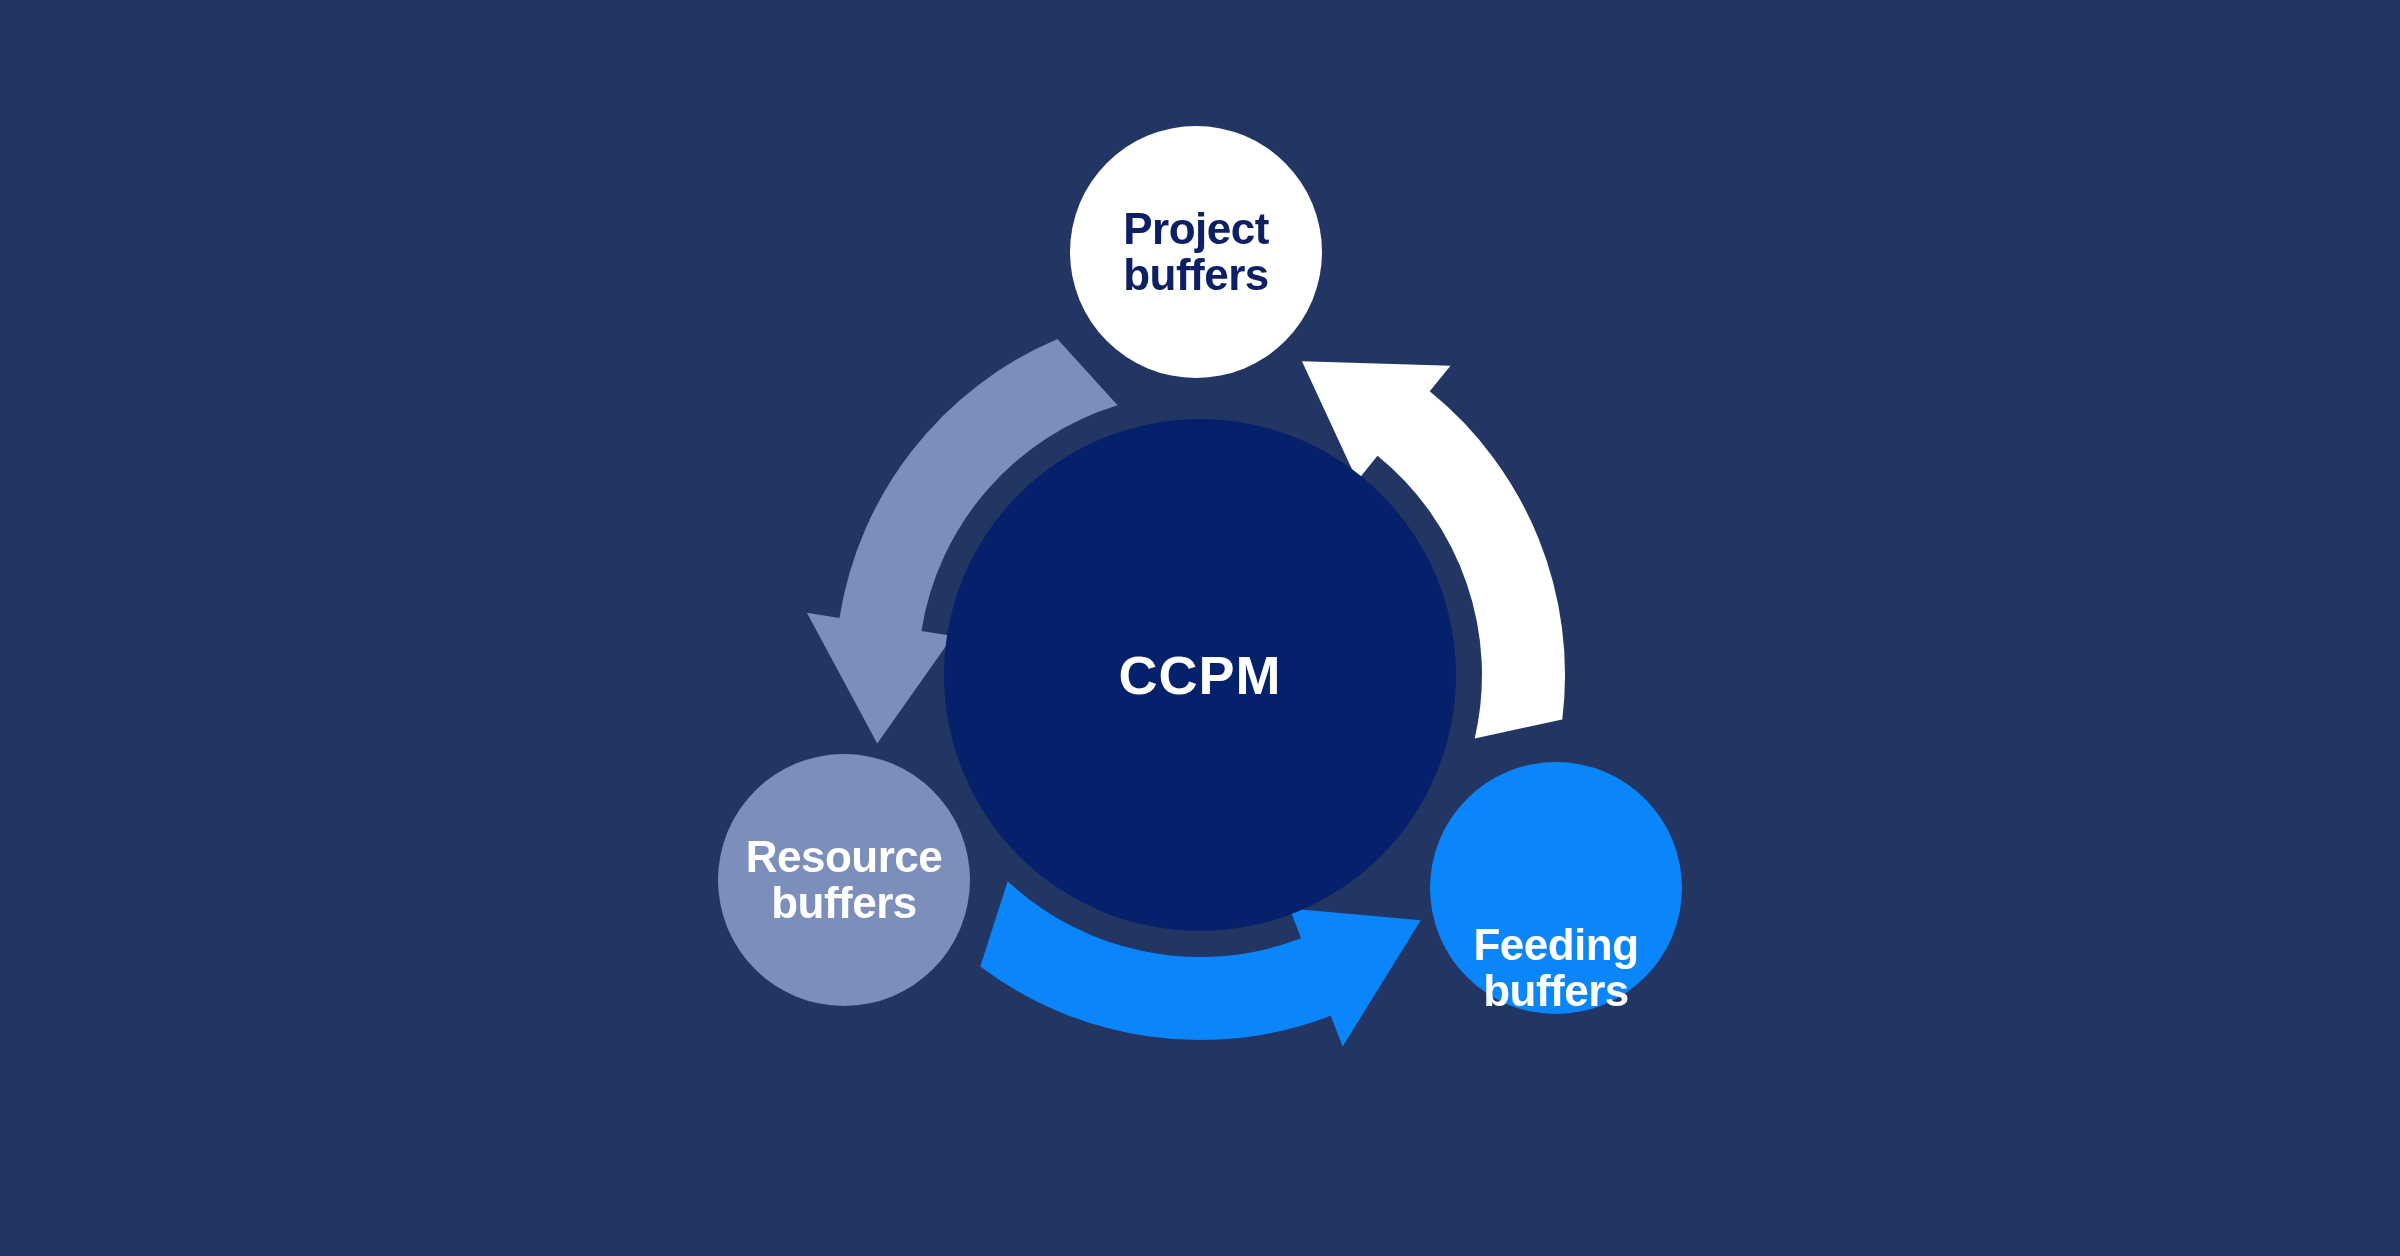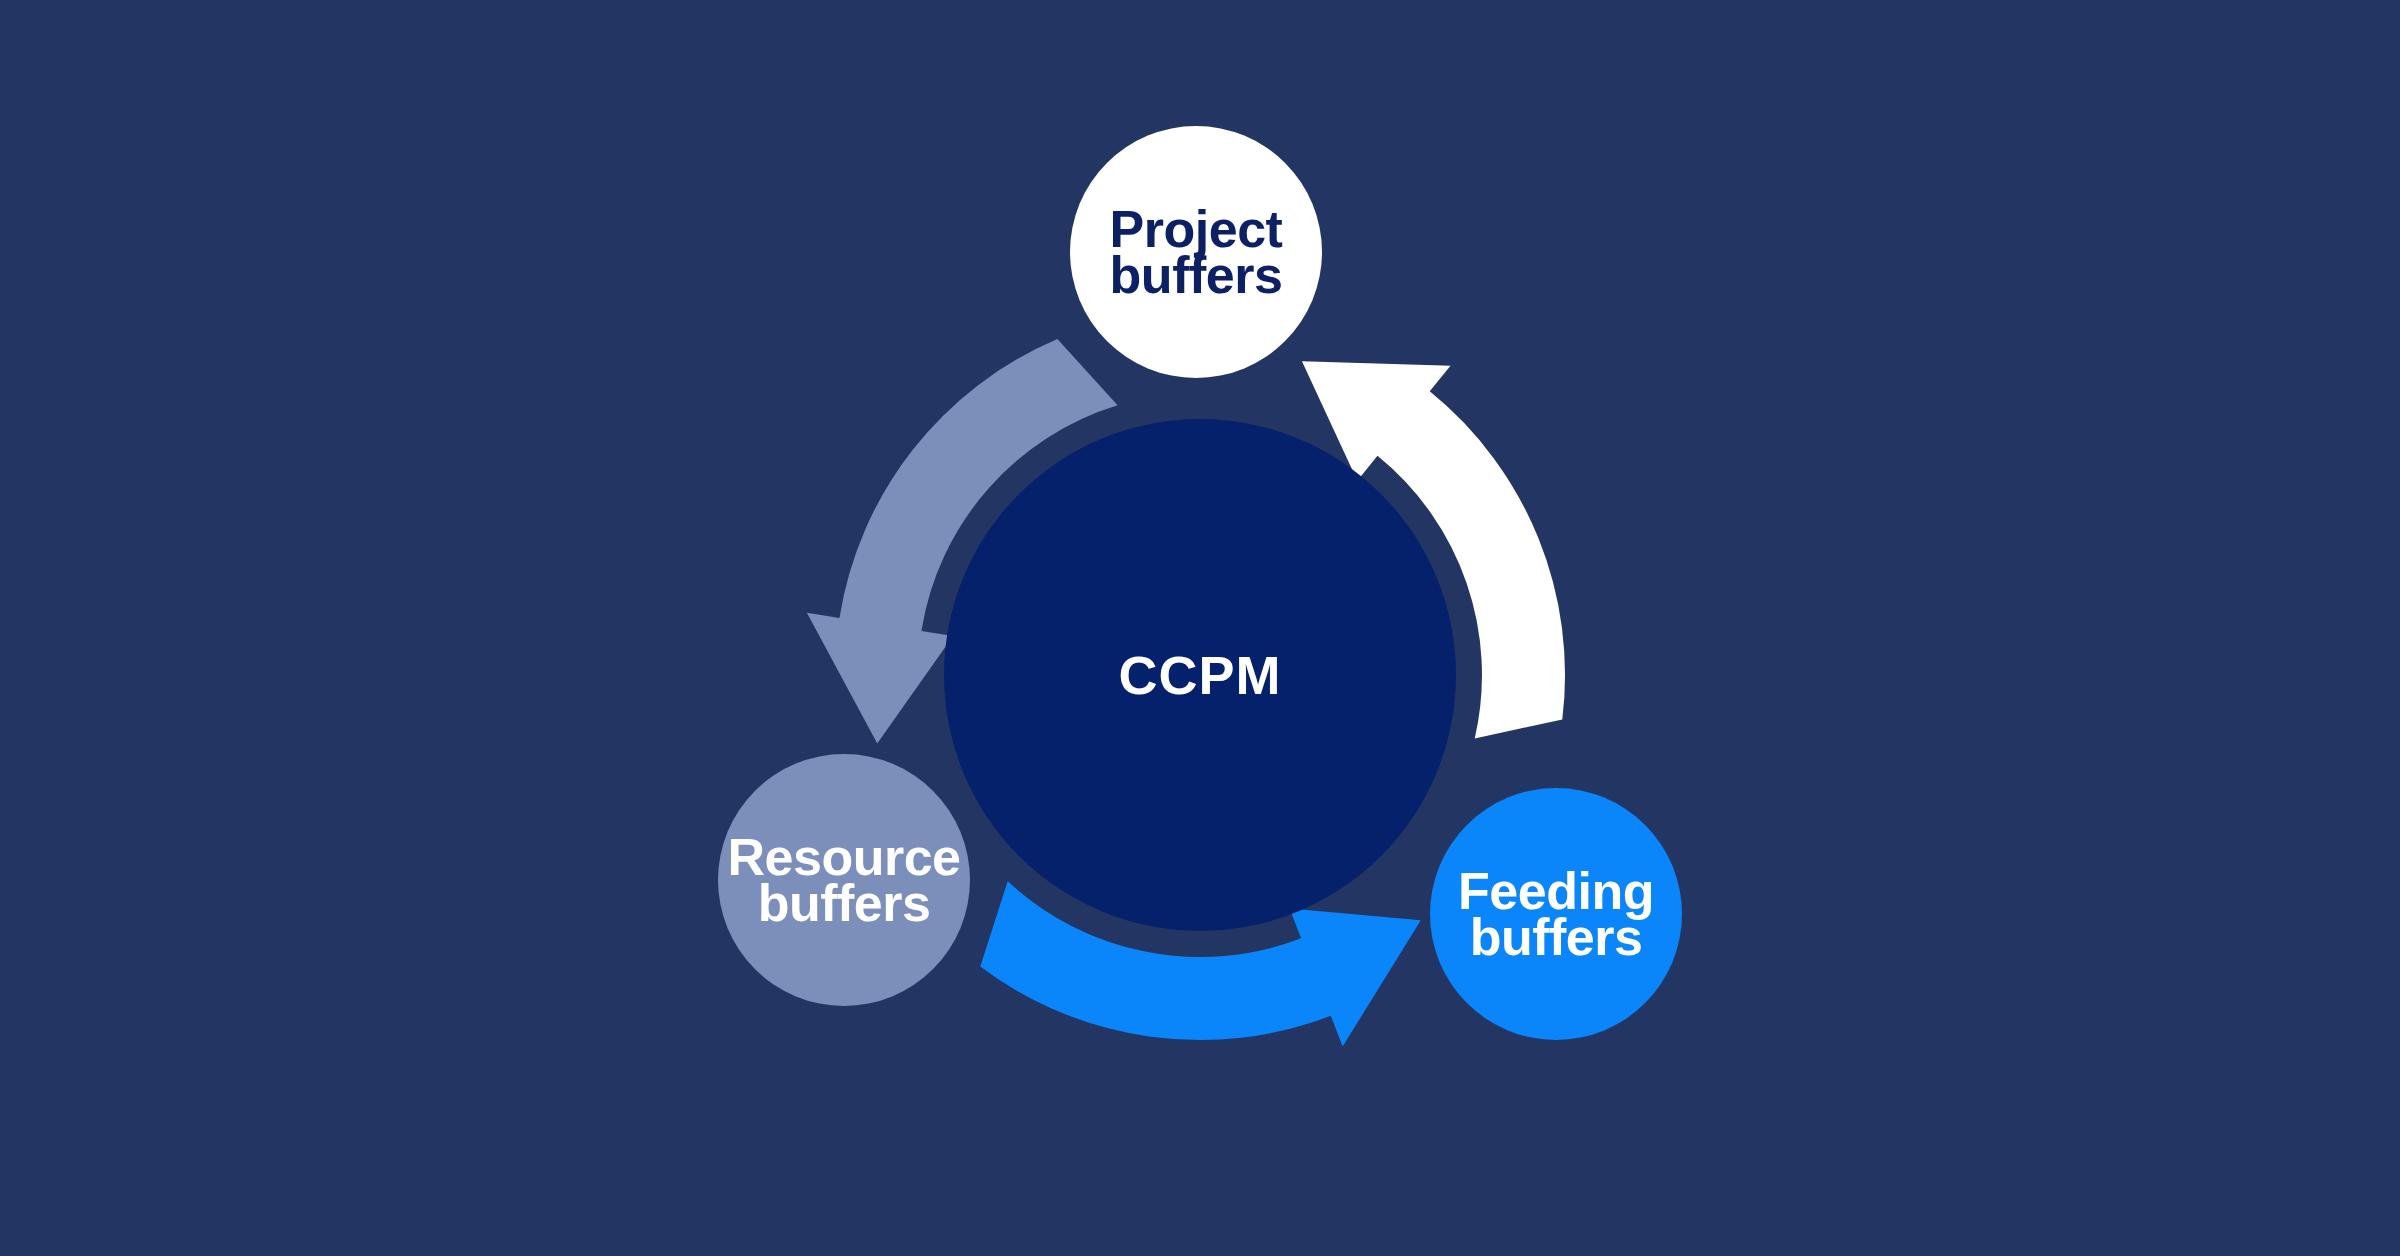--- a/index.html
+++ b/index.html
@@ -40,23 +40,23 @@
     font-size: 54px;
     font-weight: bold;
     letter-spacing: 1px;
   }
   .circle.satellite {
     width: 252px;
     height: 252px;
   }
   .circle.node-project  { left: 1070px; top: 126px; }
   .circle.node-resource { left: 718px;  top: 754px; }
-  .circle.node-feeding  { left: 1430px; top: 788px; }
+  .circle.node-feeding  { left: 1430px; top: 762px; justify-content: flex-end; }
   .node-label {
-    font-size: 52px;
+    font-size: 44px;
     font-weight: bold;
     line-height: 46px;
     letter-spacing: -0.5px;
   }
   .node-label span { display: block; }
 </style>
 </head>
 <body>
 
 <div class="canvas" style="background-color: rgb(35, 54, 99);">

